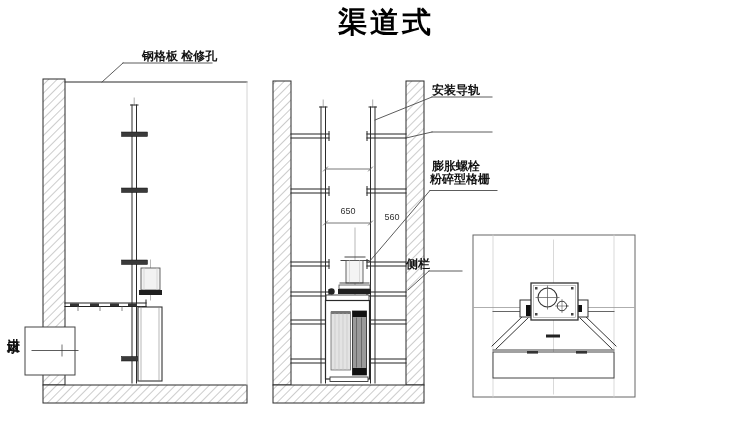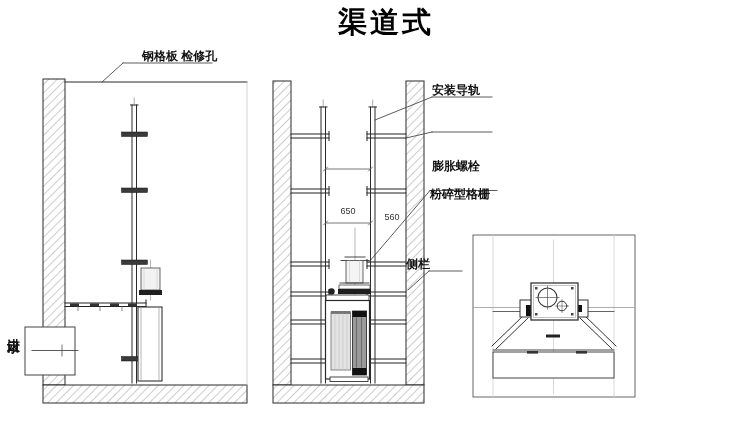--- a/index.html
+++ b/index.html
@@ -257,20 +257,20 @@
   <div class="title">渠道式</div>
 
   <div class="lbl" style="left:122px; top:48px;margin-left:20px;">钢格板 检修孔</div>
 
   <div class="lbl vertical" style="left:4px; top:328px; height:50px;">进水口</div>
 
   <div class="lbl" style="left:432px; top:82px;text-align:right;">安装导轨</div>
 
   <div class="lbl" style="left:432px; top:117px;margin-top:41px;">膨胀螺栓</div>
 
-  <div class="lbl" style="left:430px; top:186px;">粉碎型格栅</div>
+  <div class="lbl" style="left:430px; top:171px;">粉碎型格栅</div>
 
   <div class="lbl" style="left:406px; top:256px;">侧栏</div>
 
   <div class="dim" style="left:335px; top:158px;margin-top:48px;">650</div>
 
   <div class="dim" style="left:335px; top:212px;margin-left:44px;">560</div>
 </div>
 
 </body></html>

